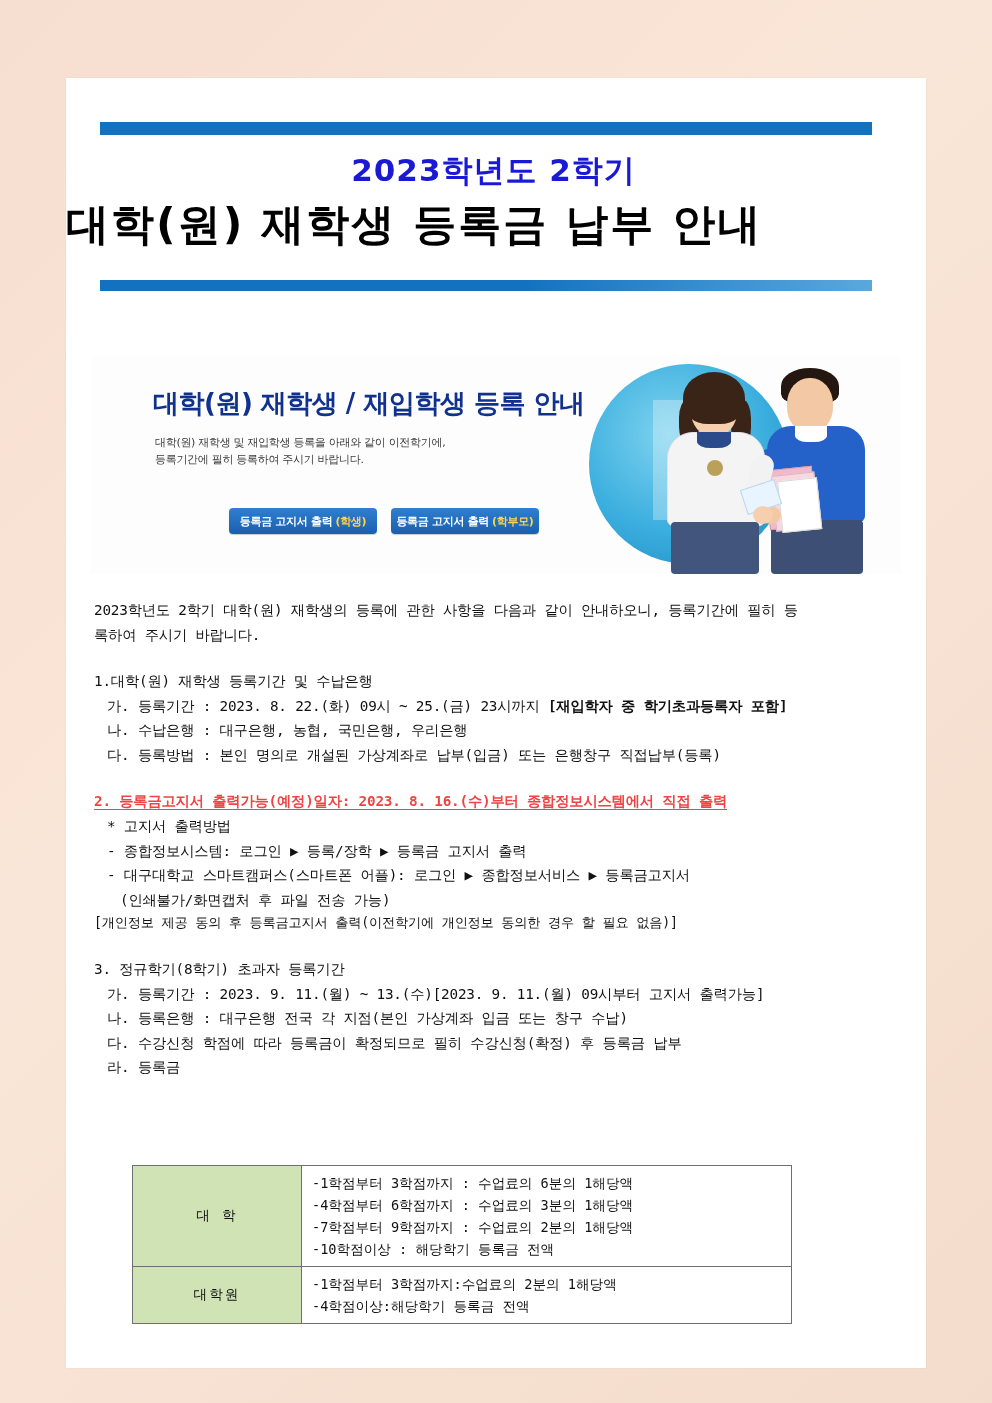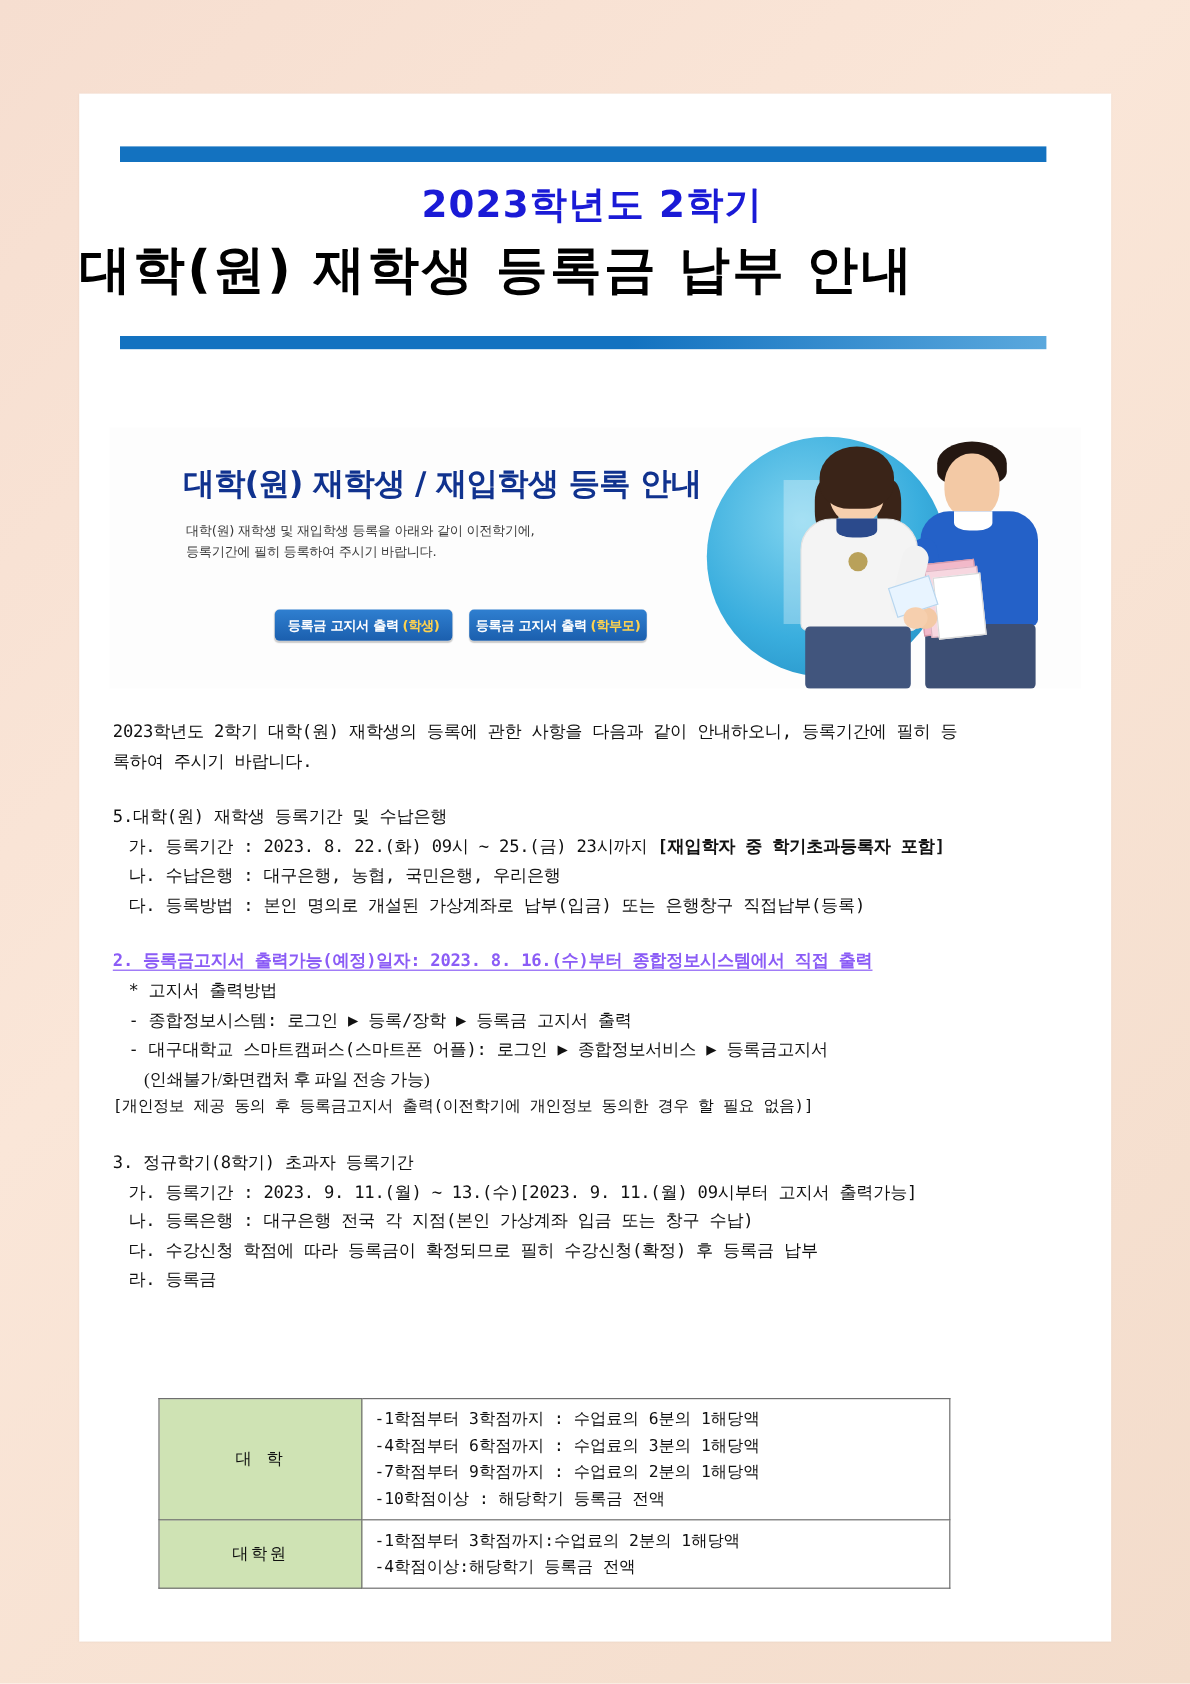--- a/index.html
+++ b/index.html
@@ -327,22 +327,22 @@
     width: 800px;
     font-family: "DejaVu Sans Mono", "Liberation Mono", monospace;
     font-size: 14.3px;
     color: #111111;
     line-height: 1.72;
     letter-spacing: -0.2px;
   }
   .p { margin: 0; }
   .gap-md { height: 22px; }
   .indent1 { padding-left: 13px; }
-  .indent2 { padding-left: 26px; font-family: Liberation Serif, serif; }
-  .redb { color: #8b5cf6; font-weight: bold; }
+  .indent2 { padding-left: 26px; }
+  .redb { color: #ef4444; font-weight: bold; }
   .small { font-size: 13.2px; }
   .bracket-bold { font-weight: bold; }
   .under { text-decoration: underline; text-underline-offset: 3px; }
   
   .tbl {
     position: absolute;
     left: 66px;
     top: 1087px;
     width: 660px;
     border-collapse: collapse;
@@ -428,21 +428,21 @@
     </div>
   </div>
 
   <div class="body">
 
     <p class="p">2023학년도 2학기 대학(원) 재학생의 등록에 관한 사항을 다음과 같이 안내하오니, 등록기간에 필히 등</p>
     <p class="p">록하여 주시기 바랍니다.</p>
 
     <div class="gap-md"></div>
 
-    <p class="p">5.대학(원) 재학생 등록기간 및 수납은행</p>
+    <p class="p">1.대학(원) 재학생 등록기간 및 수납은행</p>
     <p class="p indent1"><span>가. 등록기간 : 2023. 8. 22.(화) 09시 ~ 25.(금) 23시까지 </span><span class="bracket-bold">[재입학자 중 학기초과등록자 포함]</span></p>
     <p class="p indent1">나. 수납은행 : 대구은행, 농협, 국민은행, 우리은행</p>
     <p class="p indent1">다. 등록방법 : 본인 명의로 개설된 가상계좌로 납부(입금) 또는 은행창구 직접납부(등록)</p>
 
     <div class="gap-md"></div>
 
     <p class="p redb under">2. 등록금고지서 출력가능(예정)일자: 2023. 8. 16.(수)부터 종합정보시스템에서 직접 출력</p>
     <p class="p indent1">* 고지서 출력방법</p>
     <p class="p indent1">- 종합정보시스템: 로그인 ▶ 등록/장학 ▶ 등록금 고지서 출력</p>
     <p class="p indent1">- 대구대학교 스마트캠퍼스(스마트폰 어플): 로그인 ▶ 종합정보서비스 ▶ 등록금고지서</p>

